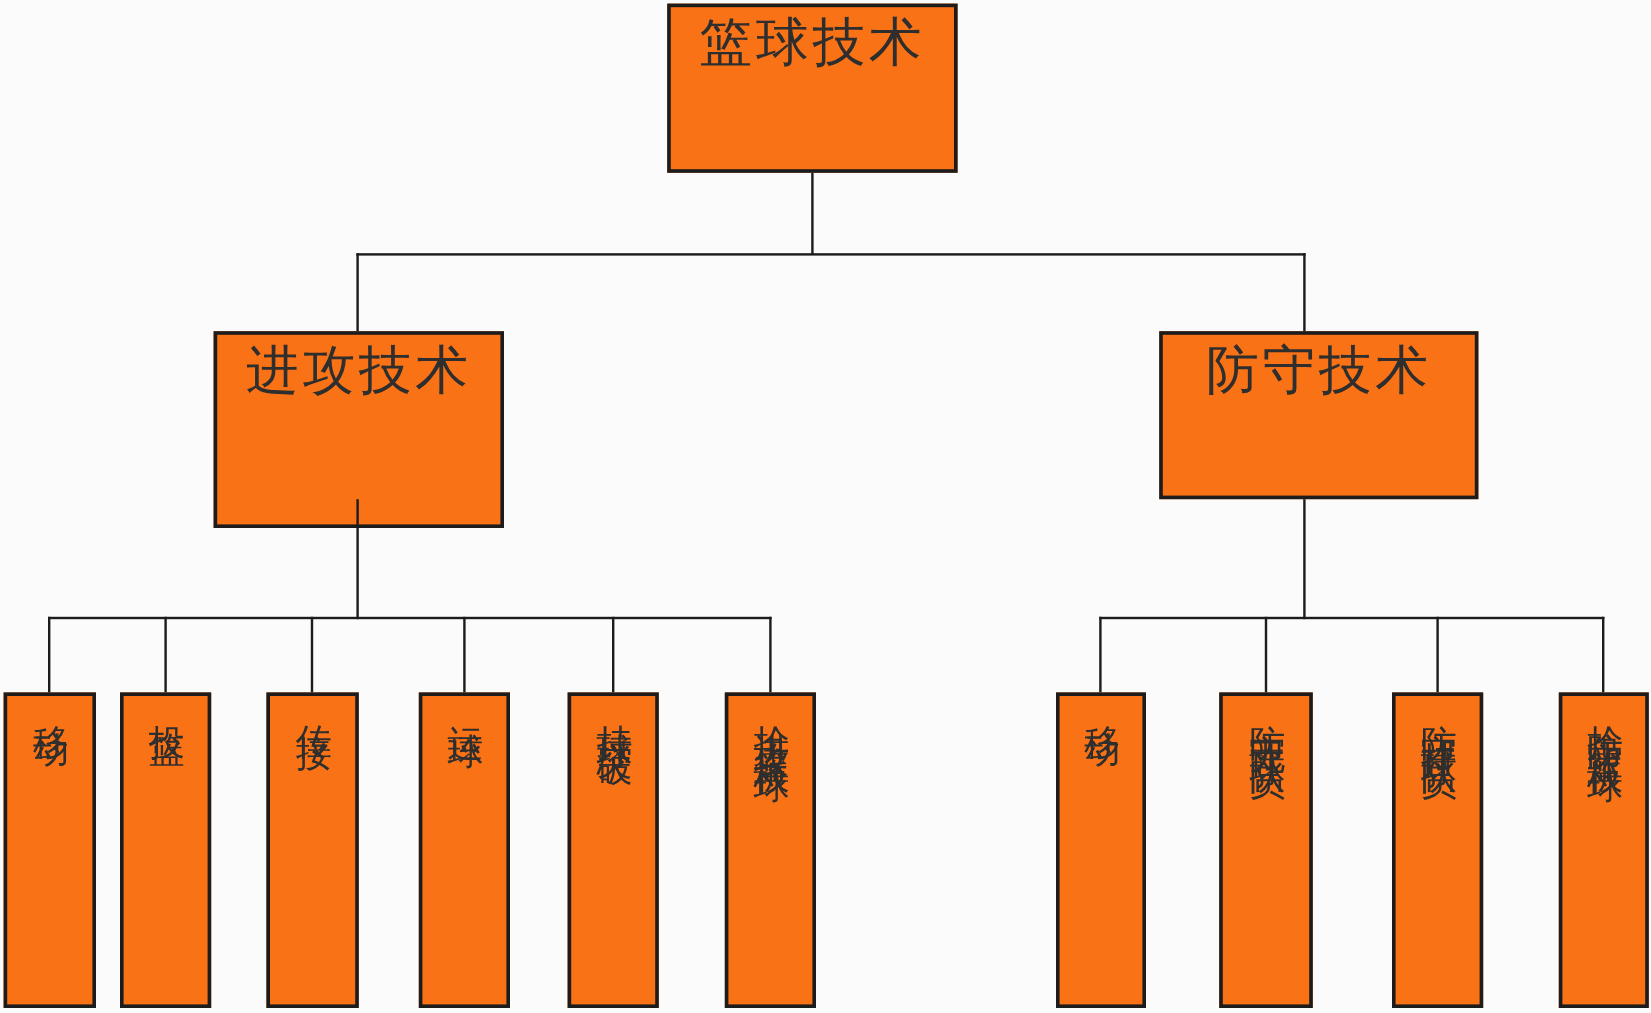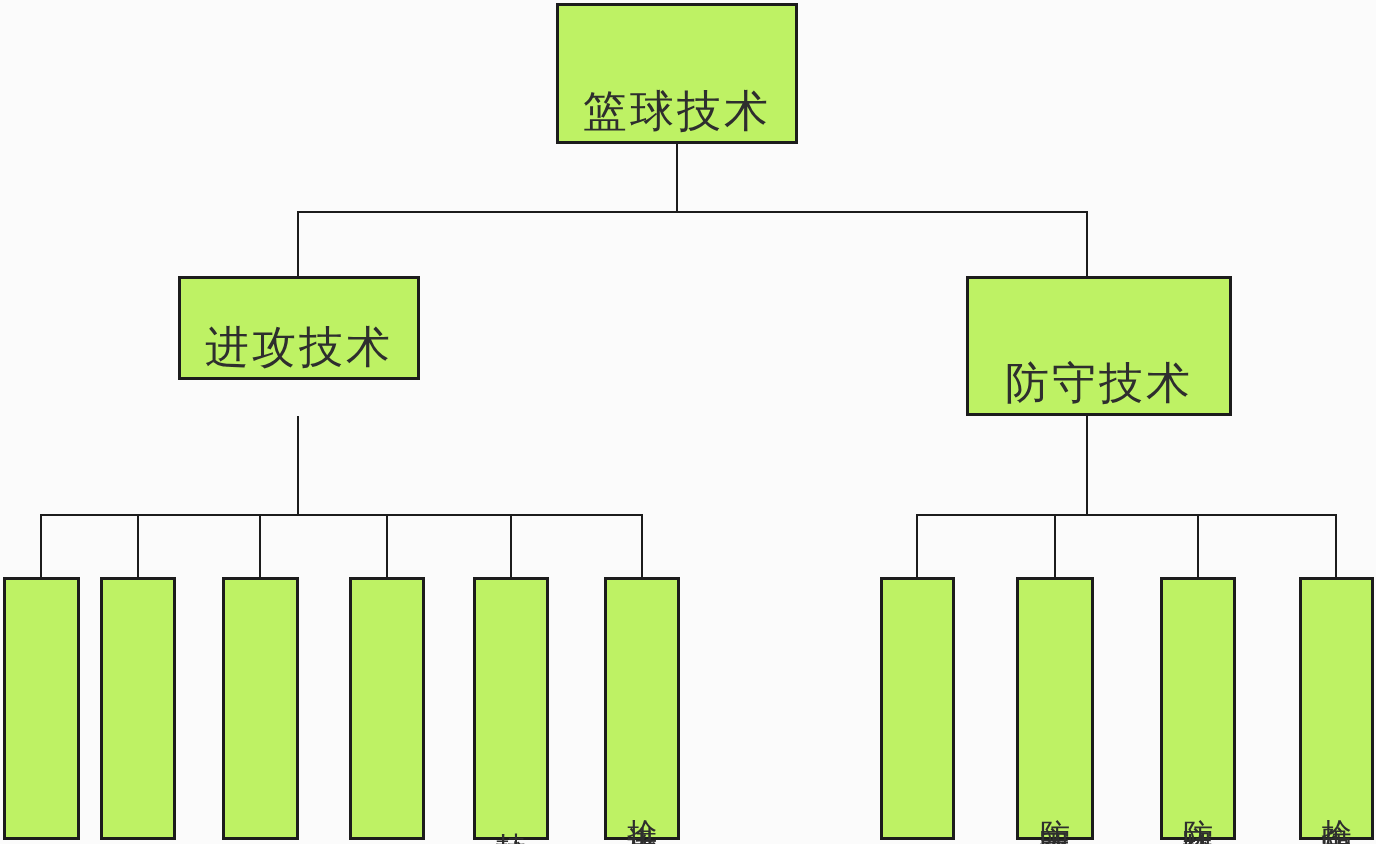--- a/index.html
+++ b/index.html
@@ -12,23 +12,23 @@
     position: relative;
     width: 1376px;
     height: 844px;
     background: #fbfbfb;
     overflow: hidden;
   }
   .node {
     position: absolute;
     box-sizing: border-box;
     border: 3px solid #1c1c1c;
-    background: #bef264;
+    background: #f97316;
     display: flex;
-    align-items: flex-end;
+    align-items: flex-start;
     justify-content: center;
     color: #2e2e2e;
   }
   .node.big {
     font-size: 44px;
     letter-spacing: 3px;
     white-space: nowrap;
   }
   .node.leaf .vtext {
     writing-mode: vertical-lr;
@@ -47,21 +47,21 @@
 </style>
 </head>
 <body>
 
 <div id="canvas">
 
   <div class="node big" style="left:556px; top:3px; width:242px; height:141px;">
     <span>篮球技术</span>
   </div>
 
-  <div class="node big" style="left:178px; top:276px; width:242px; height:104px;">
+  <div class="node big" style="left:178px; top:276px; width:242px; height:164px;">
     <span>进攻技术</span>
   </div>
 
   <div class="node big" style="left:966px; top:276px; width:266px; height:140px;">
     <span>防守技术</span>
   </div>
 
   <div class="node leaf" style="left:3px; top:577px; width:77px; height:263px;">
     <span class="vtext">移动</span>
   </div>

